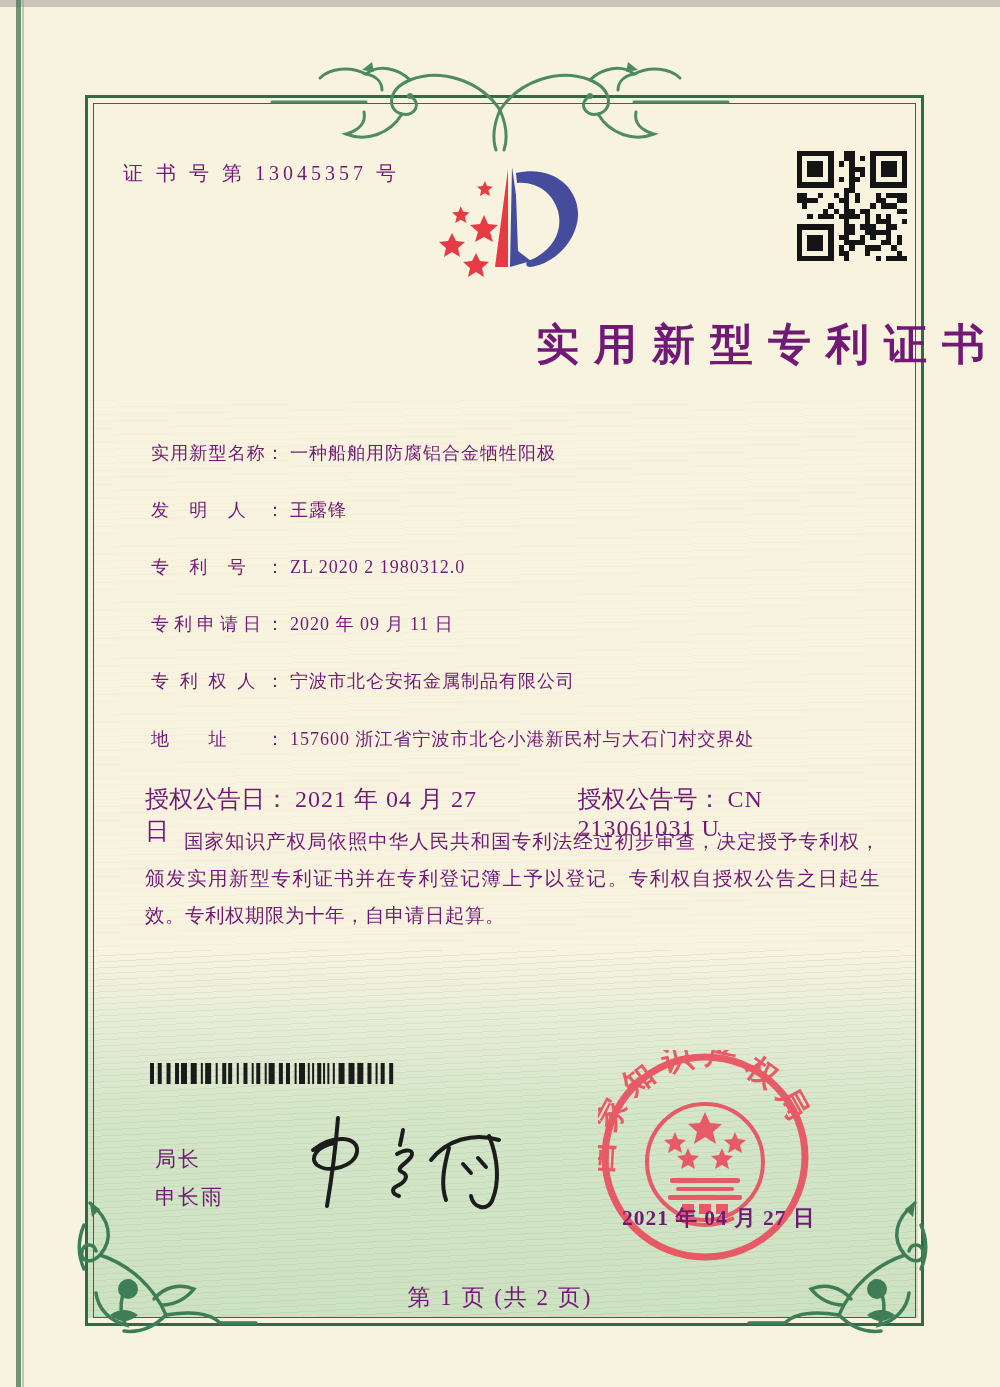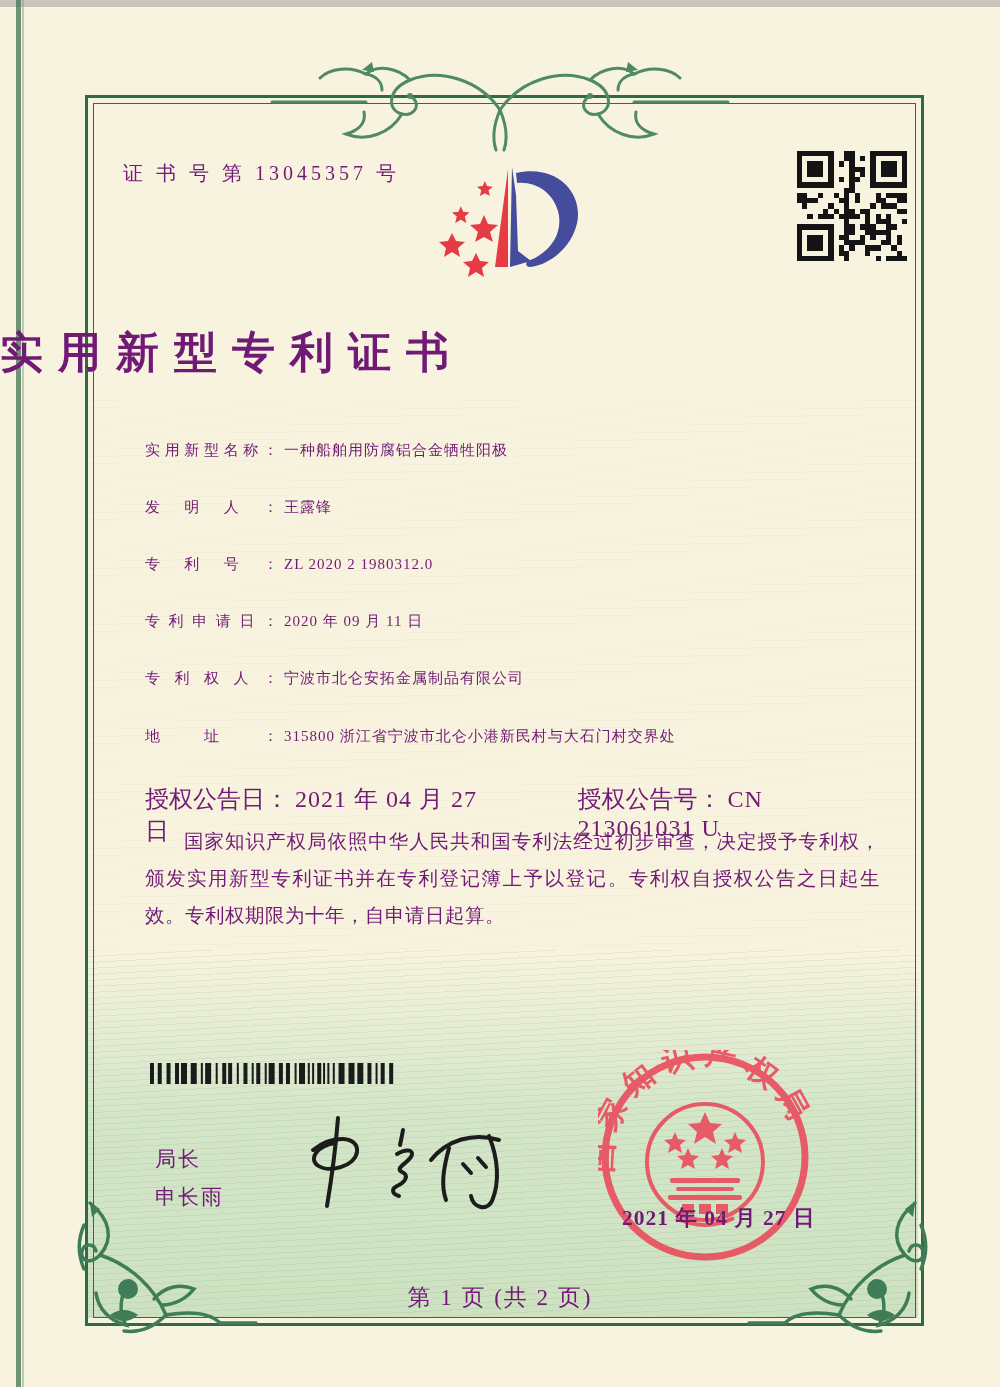--- a/index.html
+++ b/index.html
@@ -17,23 +17,23 @@
   .waves2{position:absolute;left:88px;top:400px;width:830px;height:550px;z-index:0;
         background:repeating-linear-gradient(179deg,rgba(170,160,110,.05) 0 1px,transparent 1px 7px);}
 
   
   .frame-outer{position:absolute;left:85px;top:95px;width:833px;height:1225px;
         border:3px solid #2e6b46;z-index:1;}
   .frame-inner{position:absolute;left:5px;top:5px;right:5px;bottom:5px;border:1.5px solid #2e6b46;}
 
   .abs{position:absolute;z-index:2;}
   .cert-no{left:123px;top:160px;font-size:20px;letter-spacing:4px;}
-  .title{left:0;top:324px;width:100%;text-align:left;font-size:43px;font-weight:bold;letter-spacing:15px;}
-
-  .field{left:145px;font-size:15px;width:740px;white-space:nowrap;}
+  .title{left:0;top:316px;width:100%;text-align:right;font-size:43px;font-weight:bold;letter-spacing:15px;}
+
+  .field{left:151px;font-size:18px;width:740px;white-space:nowrap;}
   .flabel{display:inline-block;width:133px;text-align:justify;text-align-last:justify;}
   .fvalue{margin-left:6px;letter-spacing:1px;}
   .grant{left:145px;top:783px;font-size:24px;width:740px;display:flex;}
   .grant .cell2{margin-left:98px;}
 
   .body-text{left:145px;top:823px;width:735px;font-size:19.5px;line-height:37px;
         text-align:justify;letter-spacing:.5px;}
   .body-text p{margin:0;text-indent:2em;}
 
   .sig-title{left:155px;top:1145px;font-size:21px;letter-spacing:2px;font-family:"Liberation Sans","DejaVu Sans",sans-serif;text-align:center;}
@@ -279,21 +279,21 @@
   <div class="abs field" style="top:555px">
     <span class="flabel">专利号：</span><span class="fvalue">ZL 2020 2 1980312.0</span>
   </div>
   <div class="abs field" style="top:612px">
     <span class="flabel">专利申请日：</span><span class="fvalue">2020 年 09 月 11 日</span>
   </div>
   <div class="abs field" style="top:669px">
     <span class="flabel">专利权人：</span><span class="fvalue">宁波市北仑安拓金属制品有限公司</span>
   </div>
   <div class="abs field" style="top:727px">
-    <span class="flabel">地址：</span><span class="fvalue">315800 浙江省宁波市北仑小港新民村与大石门村交界处</span>
+    <span class="flabel">地址：</span><span class="fvalue">157600 浙江省宁波市北仑小港新民村与大石门村交界处</span>
   </div>
 
   <div class="abs grant">
     <span><span>授权公告日：</span><span class="fvalue">2021 年 04 月 27 日</span></span>
     <span class="cell2"><span>授权公告号：</span><span class="fvalue">CN 213061031 U</span></span>
   </div>
 
   <div class="abs body-text">
     <p>国家知识产权局依照中华人民共和国专利法经过初步审查，决定授予专利权，颁发实用新型专利证书并在专利登记簿上予以登记。专利权自授权公告之日起生效。专利权期限为十年，自申请日起算。</p>
   </div>

